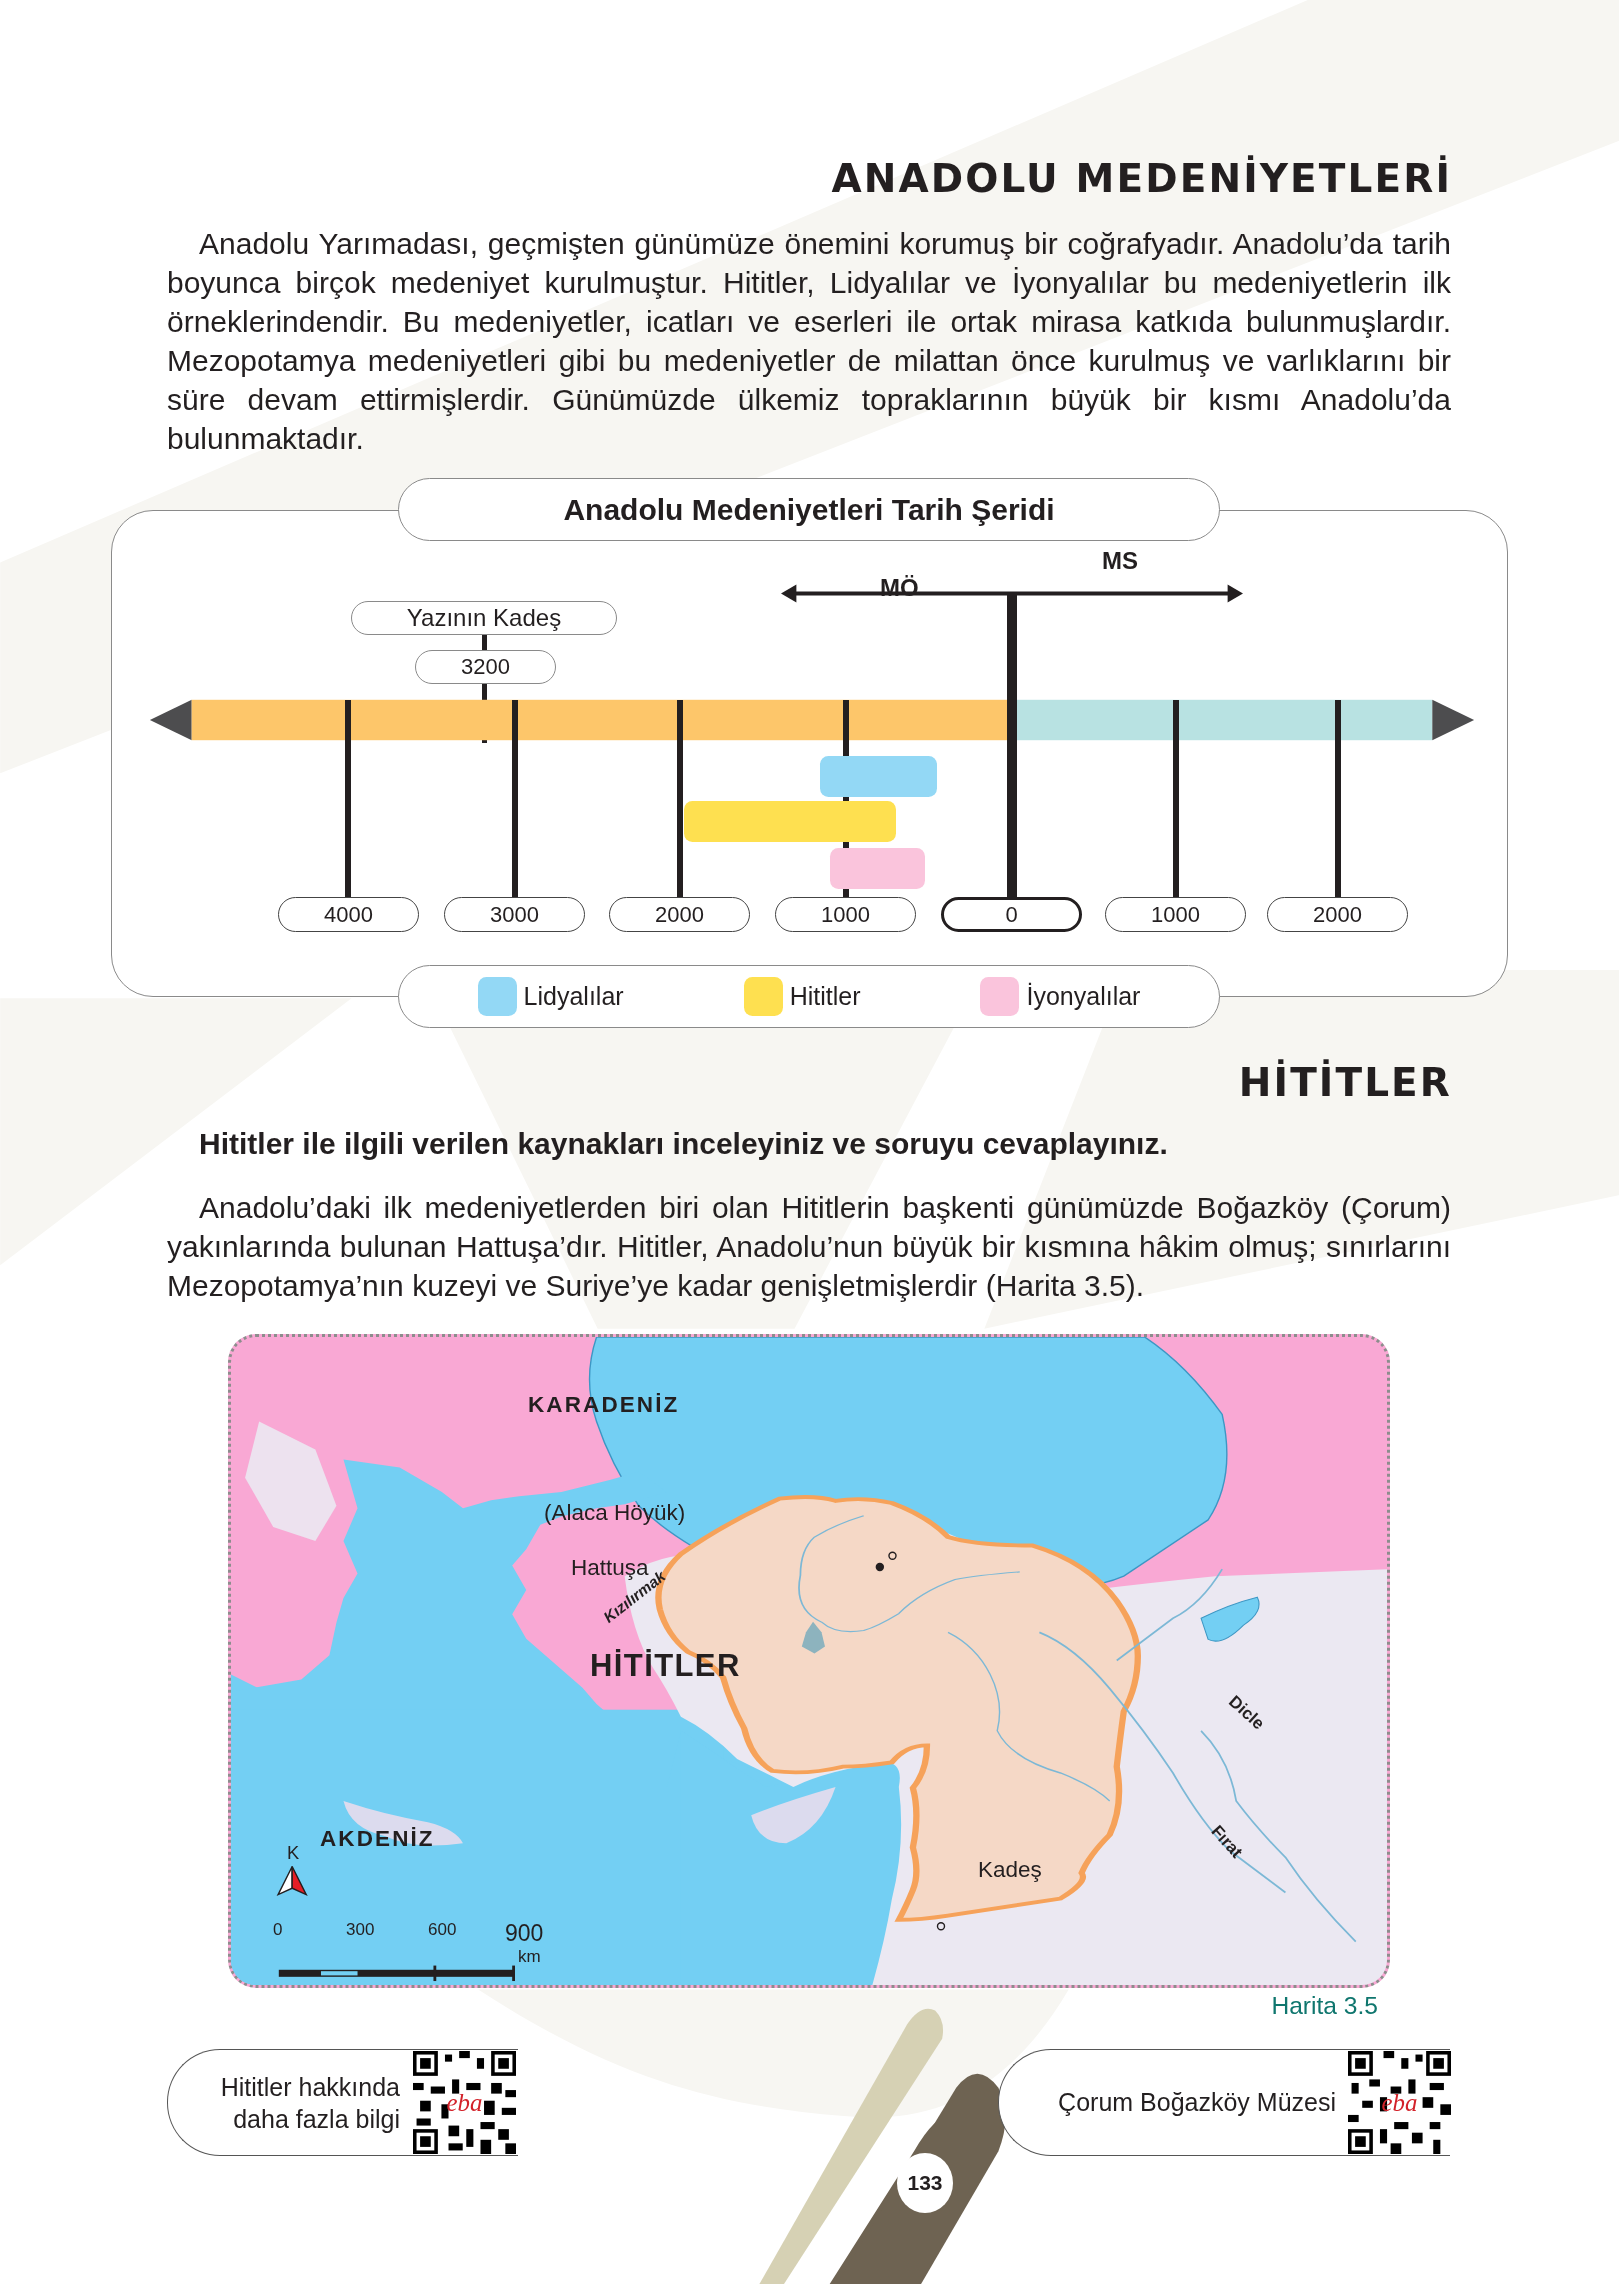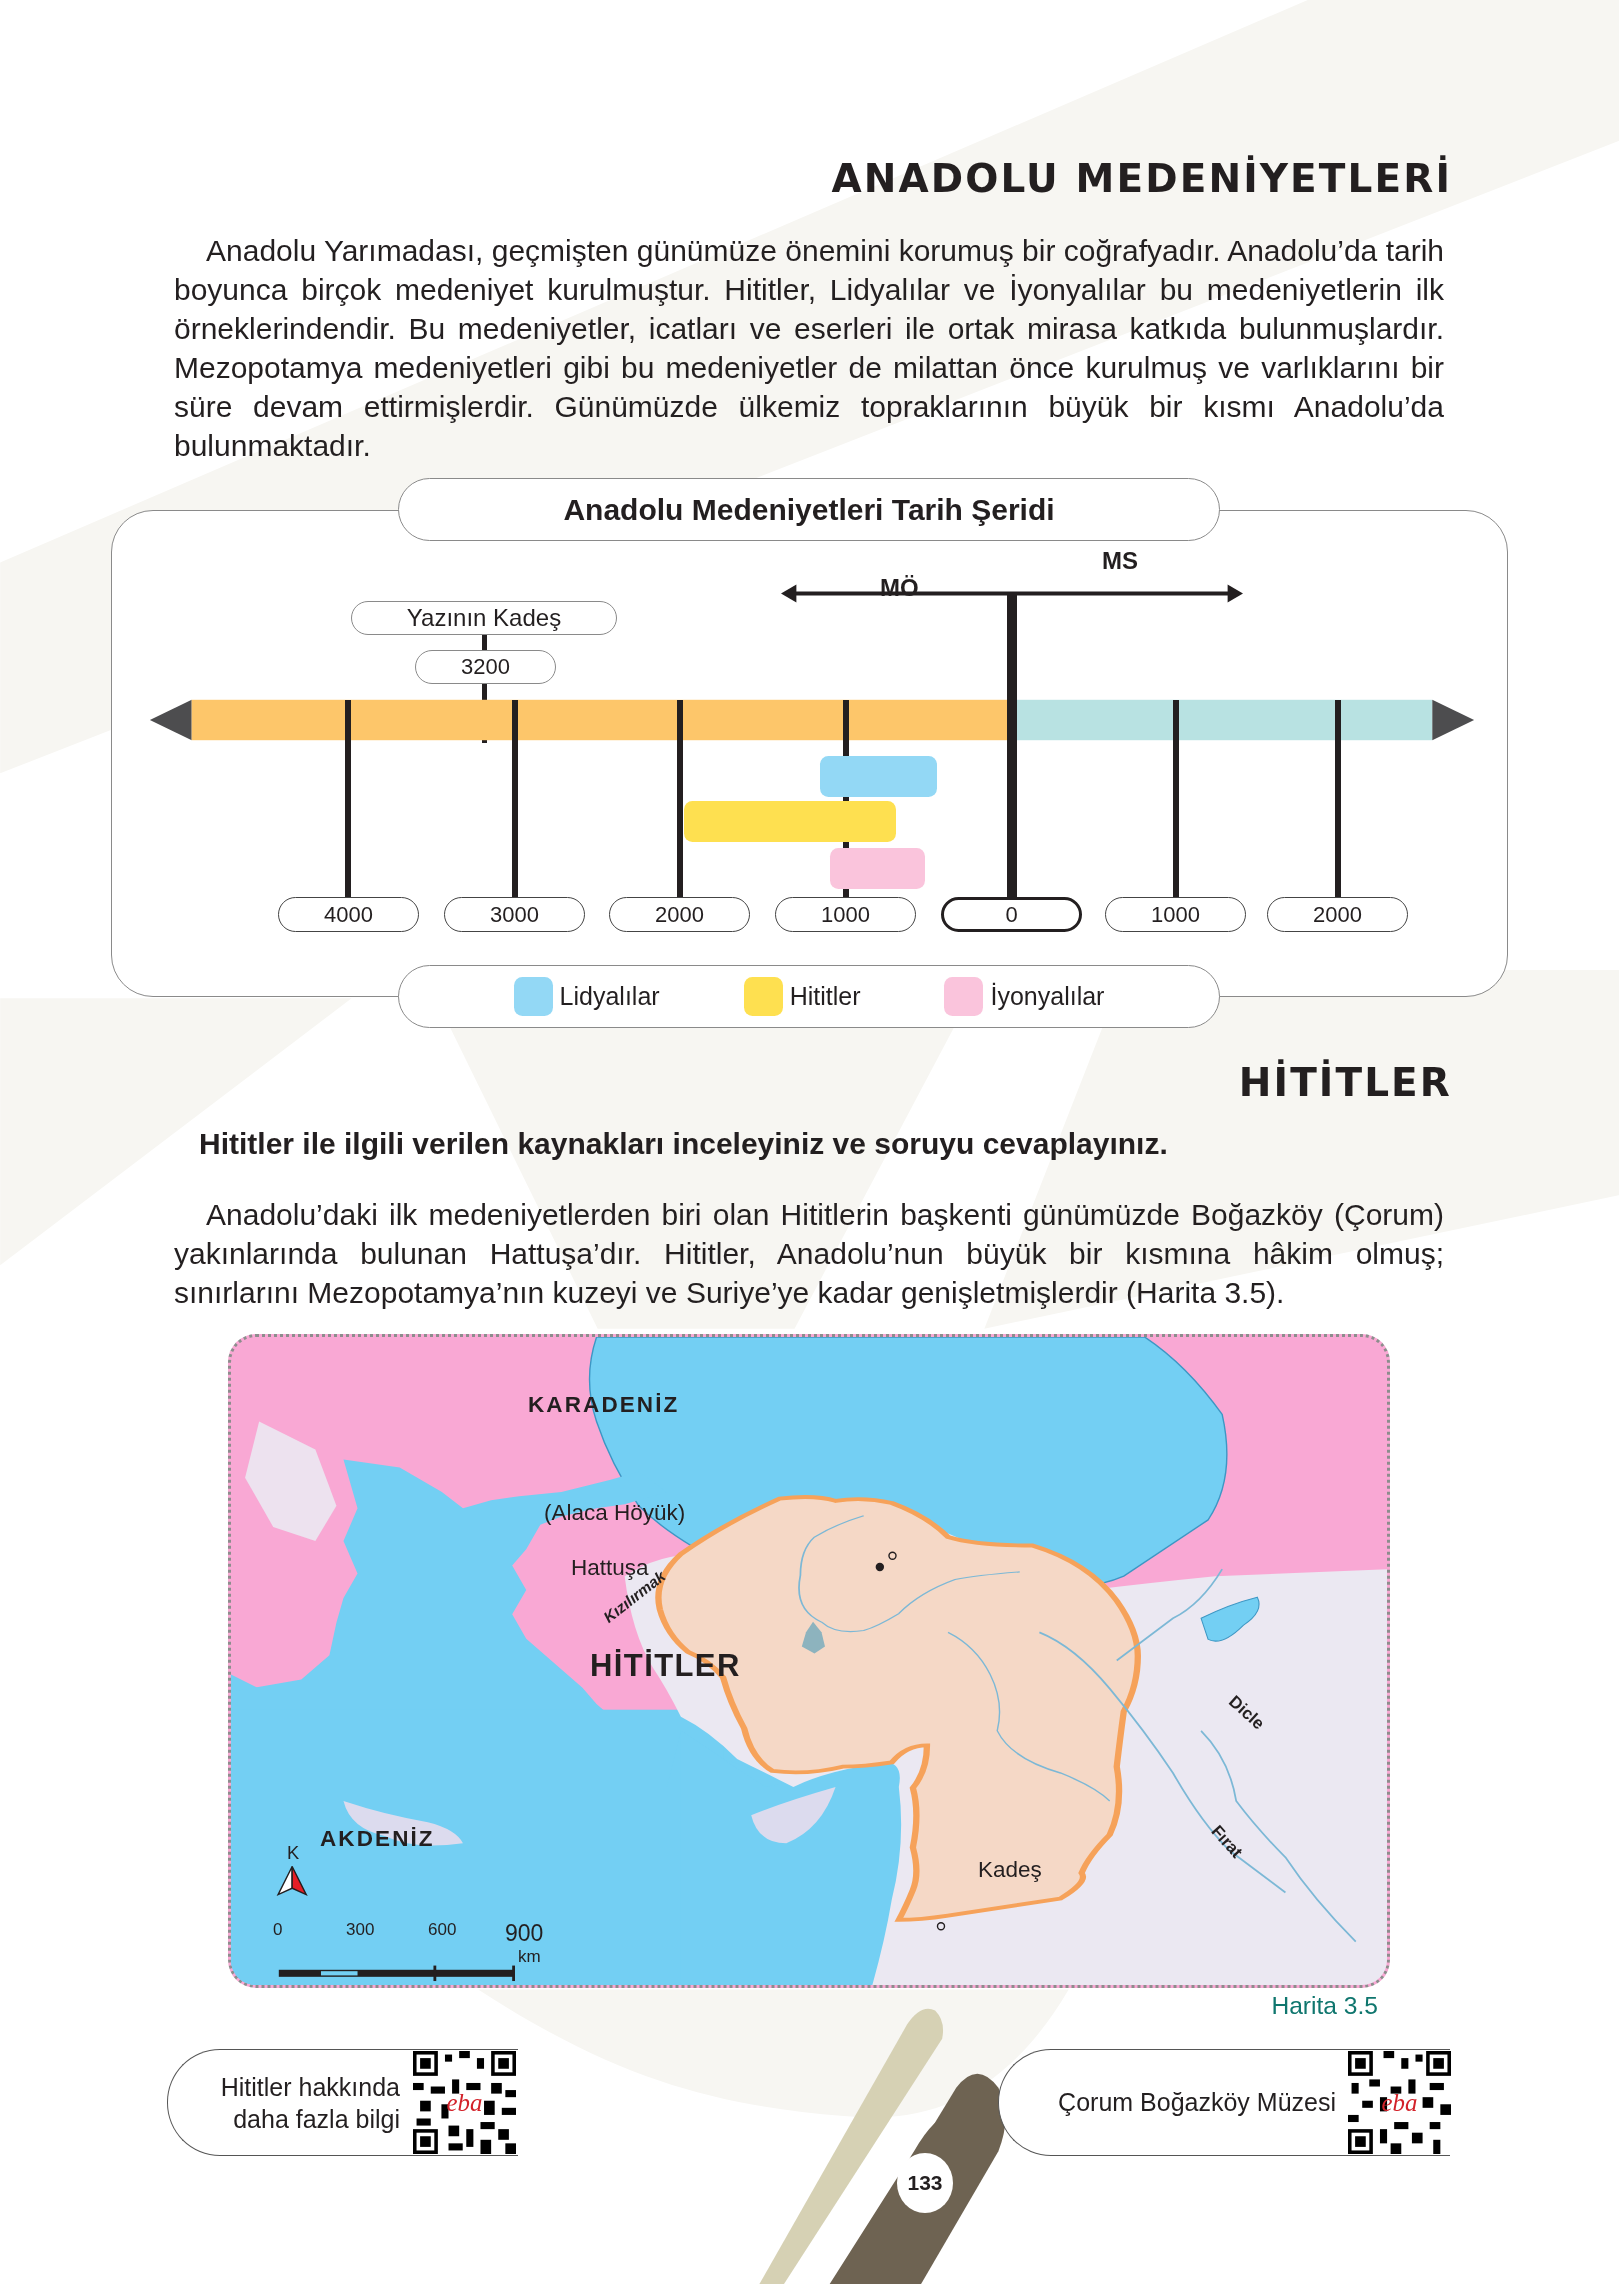--- a/index.html
+++ b/index.html
@@ -1,21 +1,21 @@
 <!DOCTYPE html>
 <html style="font-size:11.2px"><head>
 <meta charset="utf-8">
 <style>
   html,body{margin:0;padding:0;}
   body{width:1620px;height:2284px;position:relative;overflow:hidden;background:#ffffff;font-family:"Liberation Sans",sans-serif;color:#231f20;}
   .bgshape{position:absolute;}
   .abs{position:absolute;}
   .h1{position:absolute;right:168px;top:156px;font-size:39px;font-weight:bold;letter-spacing:2.1px;font-family:"DejaVu Sans",sans-serif;}
   .para{position:absolute;left:167px;width:1284px;font-size:30px;line-height:39px;text-align:justify;}
-  .para p{margin:7px;text-indent:32px;}
+  .para p{margin:0;text-indent:32px;}
   .pill{position:absolute;background:#fff;border:1.8px solid #8a8a8a;border-radius:32px;box-sizing:border-box;display:flex;align-items:center;justify-content:center;}
   .tl-box{position:absolute;left:111px;top:510px;width:1397px;height:487px;border:1.8px solid #8a8a8a;border-radius:42px;box-sizing:border-box;background:#fff;}
   .tl-title{font-weight:bold;font-size:30px;}
   .tick{position:absolute;width:5.6px;background:#231f20;}
   .tlabel{position:absolute;top:897px;height:35px;width:141px;border:1.4px solid #444;border-radius:18.3px;box-sizing:border-box;background:#fff;display:flex;align-items:center;justify-content:center;font-size:22px;}
   .tlabel.zero{border:3.5px solid #231f20;}
   .era{position:absolute;top:547px;font-size:24px;font-weight:bold;}
   .legend-sw{width:39px;height:39px;border-radius:8.4px;display:inline-block;vertical-align:middle;margin-right:7px;}
   .legend-item{display:flex;align-items:center;font-size:25px;margin:0 42px;}
   .map{position:absolute;left:228px;top:1334px;width:1162px;height:654px;border:3.5px dotted #8d8d8d;border-radius:28px;box-sizing:border-box;overflow:hidden;background:#f9a8d4;}
@@ -102,21 +102,21 @@
 <div class="tlabel zero" style="left:941px;">
     <span>0</span>
   </div>
 <div class="tlabel" style="left:1105px;">
     <span>1000</span>
   </div>
 <div class="tlabel" style="left:1267px;">
     <span>2000</span>
   </div>
 
-<div class="pill" style="left:398px;top:965px;width:822px;height:63px;">
+<div class="pill" style="left:398px;top:965px;width:822px;height:63px;gap:36px;">
   <div class="legend-item">
     <span class="legend-sw" style="background:#93d8f5"></span>
     <span>Lidyalılar</span>
   </div>
   <div class="legend-item">
     <span class="legend-sw" style="background:#fee050"></span>
     <span>Hititler</span>
   </div>
   <div class="legend-item">
     <span class="legend-sw" style="background:#fac4dc"></span>

